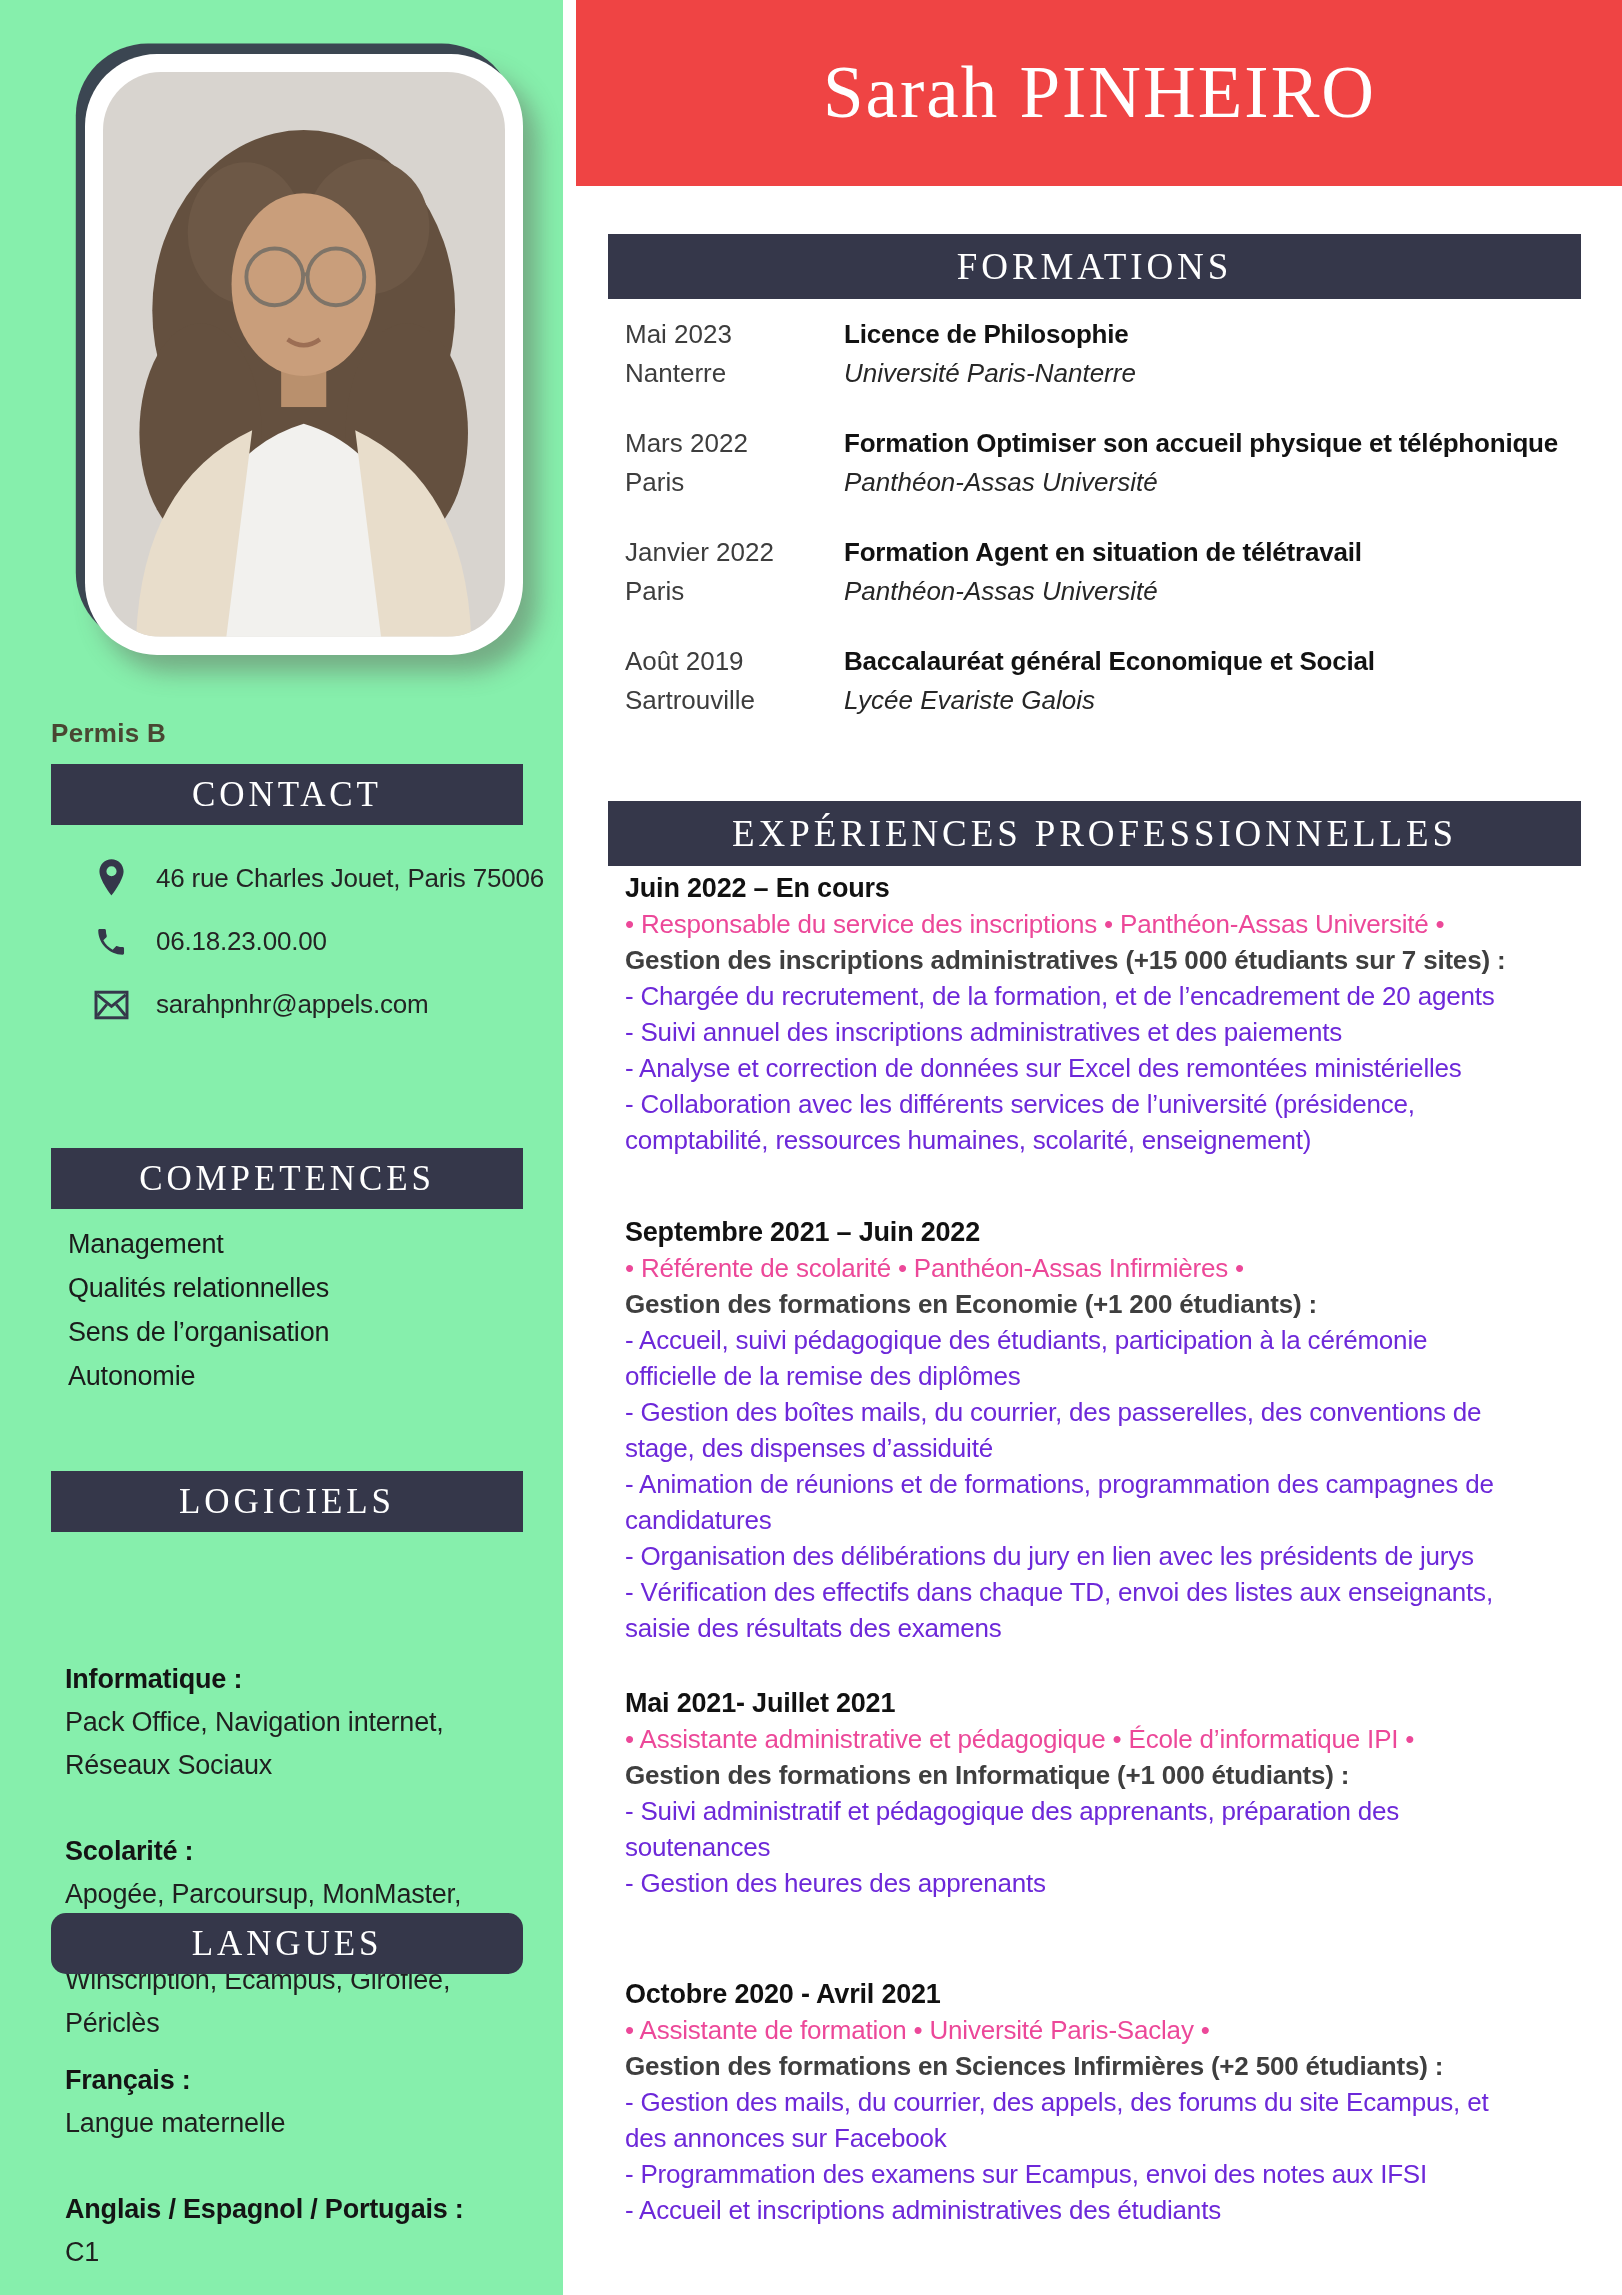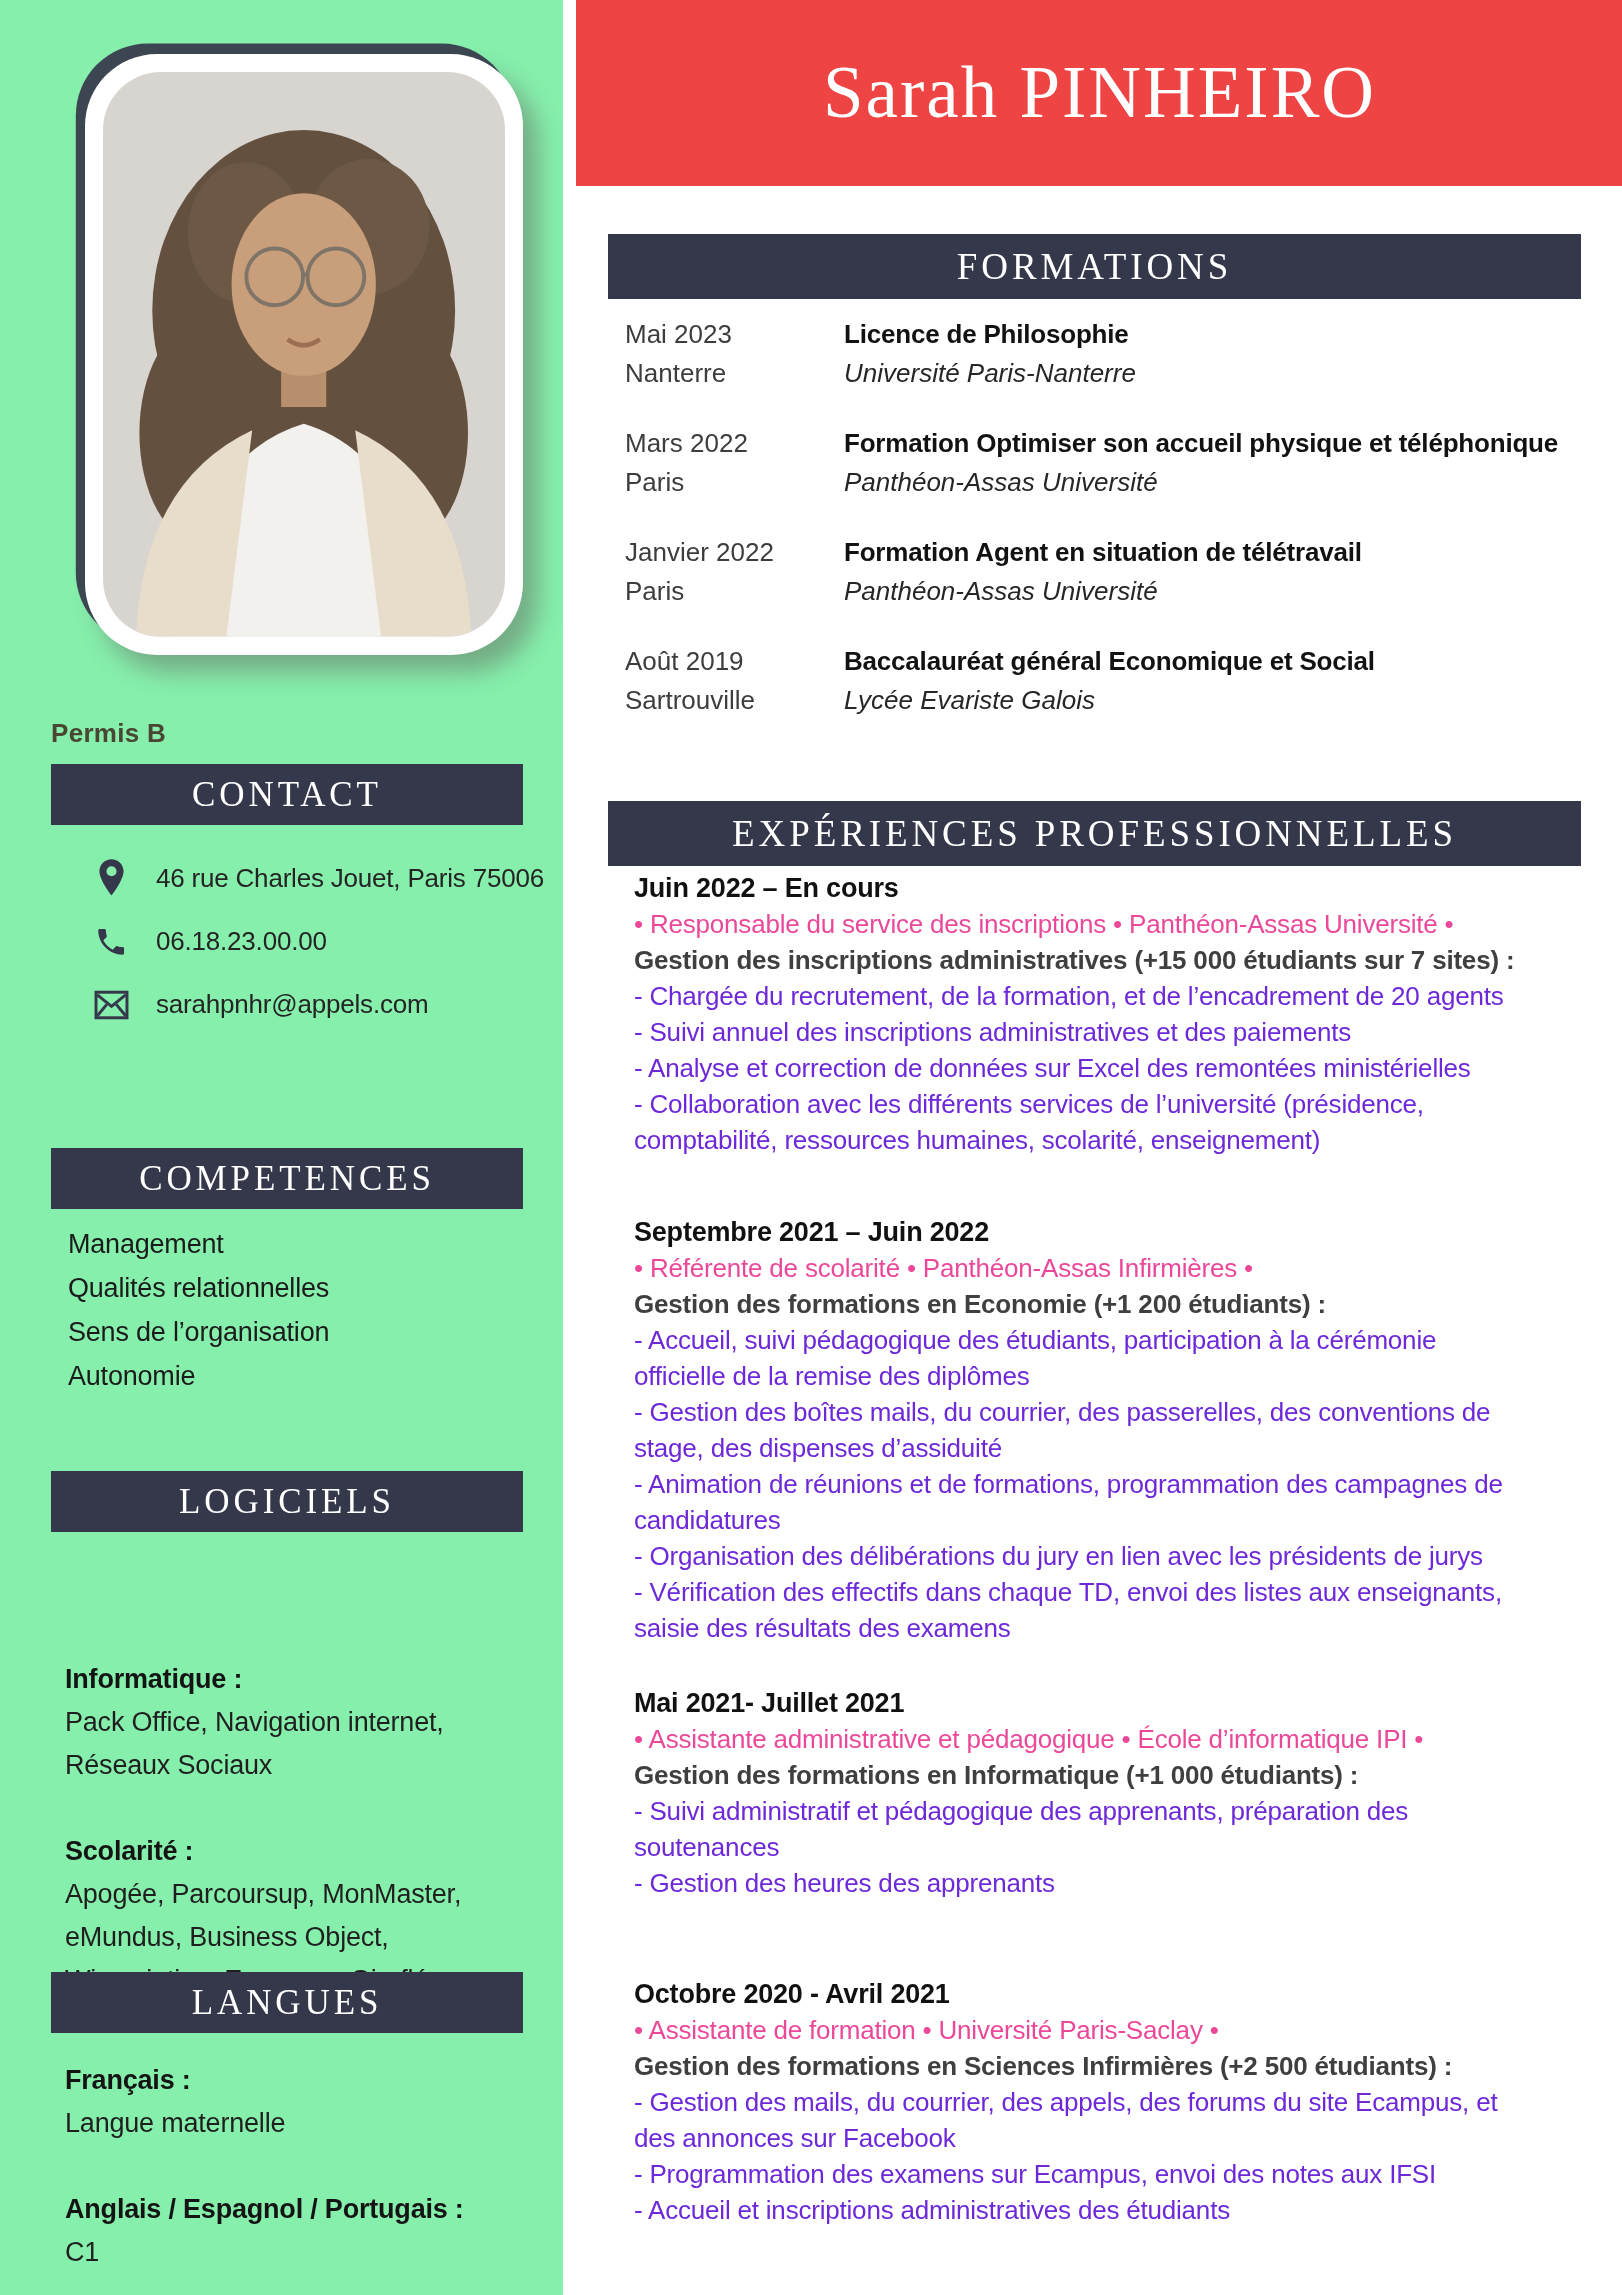--- a/index.html
+++ b/index.html
@@ -16,21 +16,21 @@
 
   .permis{position:absolute;left:51px;top:718px;font-size:26px;font-weight:bold;color:#494732;letter-spacing:0.3px;}
 
   .side-bar-header{position:absolute;left:51px;width:472px;height:61px;background:#35374a;
                    display:flex;align-items:center;justify-content:center;}
   .side-bar-header span{font-family:"Liberation Serif","DejaVu Serif",serif;color:#ffffff;
                         font-size:35px;letter-spacing:3.9px;}
   .bar-contact{top:764px;}
   .bar-competences{top:1148px;}
   .bar-logiciels{top:1471px;}
-  .bar-langues{top:1972px;}
+  .bar-langues{top:1913px;border-radius:15px;}
 
   .contact-rows{position:absolute;left:92px;top:847px;width:432px;}
   .contact-row{display:flex;align-items:center;height:63px;}
   .contact-row .cicon{width:38px;display:flex;justify-content:center;flex:none;}
   .contact-row .ctext{margin-left:26px;font-size:26px;color:#242424;white-space:nowrap;letter-spacing:-0.2px;}
 
   .comp-list{position:absolute;left:68px;top:1222px;font-size:27px;color:#1b1b1b;line-height:44px;letter-spacing:-0.2px;}
 
   .group-block{margin-bottom:43px;}
   .group-label{font-weight:bold;color:#141414;}
@@ -51,21 +51,21 @@
   .bar-formations{top:234px;}
   .bar-experiences{top:801px;}
 
   .formations-list{position:absolute;left:625px;top:315px;width:968px;}
   .formation-item{display:grid;grid-template-columns:219px auto;margin-bottom:31px;}
   .formation-item div{line-height:39px;font-size:26px;white-space:nowrap;}
   .f-when{color:#3d3d3d;}
   .f-title{font-weight:bold;color:#121212;letter-spacing:-0.2px;}
   .f-school{font-style:italic;color:#262626;}
 
-  .experiences{position:absolute;left:625px;top:870px;width:981px;font-size:26px;line-height:36px;letter-spacing:-0.2px;margin-left:9px;}
+  .experiences{position:absolute;left:625px;top:870px;width:981px;font-size:26px;line-height:36px;letter-spacing:-0.2px;}
   .exp-block div{white-space:nowrap;}
   .x-period{font-weight:bold;color:#111111;font-size:27px;}
   .x-role{color:#ec4899;}
   .x-scope{font-weight:bold;color:#3f3f3f;}
   .x-lines div{color:#6d28d9;}
   .mb1{margin-bottom:56px;} .mb2{margin-bottom:39px;} .mb3{margin-bottom:75px;}
 
   .icon-navy{fill:#35374a;}
   .icon-stroke{stroke:#35374a;fill:none;stroke-width:2.2px;}
 </style>

